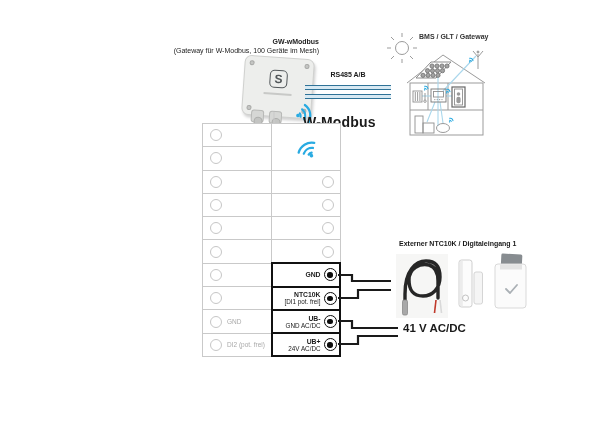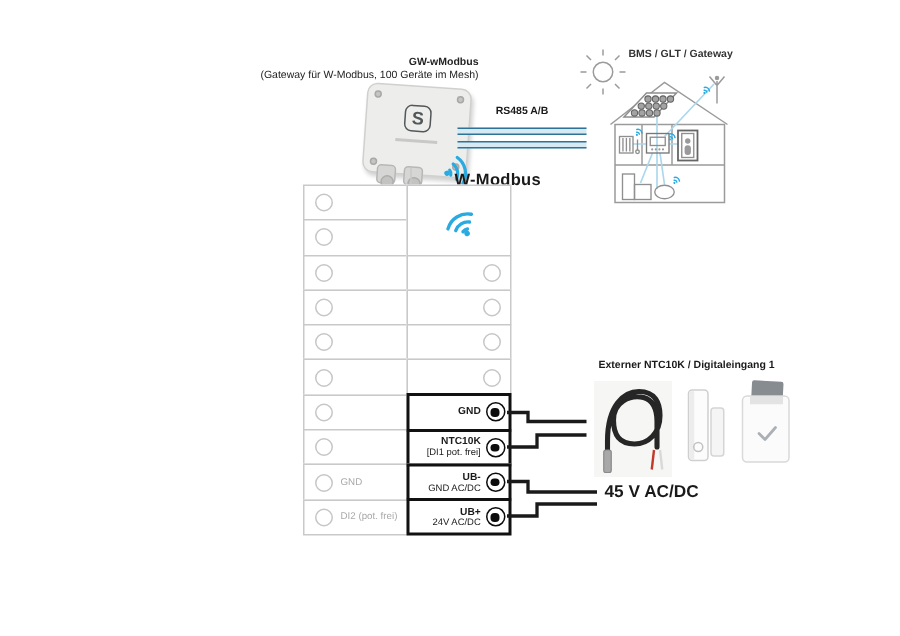--- a/index.html
+++ b/index.html
@@ -23,21 +23,21 @@
   .gland::after{content:"";position:absolute;left:2px;top:6px;width:7px;height:7px;border-radius:50%;background:#c3c4c2;border:1px solid #adaeac;}
   .gland.g1{left:9px}.gland.g2{left:27px}
   .wifi-gw{position:absolute;right:-7px;bottom:-9px;width:25px;height:25px;transform:rotate(78deg);}
 
   
   .rs-label{position:absolute;left:305px;top:71px;width:86px;text-align:center;font-size:7px;font-weight:bold;}
   .bus{position:absolute;left:305px;width:86px;height:4.5px;border-top:1.4px solid #2f7297;border-bottom:1.4px solid #2f7297;
        background:#d7e9f3;box-sizing:border-box;}
   .b1{top:85px}.b2{top:94px}
 
-  .wmodbus{position:absolute;left:303px;top:114px;font-size:11px;font-weight:800;letter-spacing:.2px;}
+  .wmodbus{position:absolute;left:303px;top:114px;font-size:14px;font-weight:800;letter-spacing:.2px;}
   .bms-label{position:absolute;left:419px;top:33px;font-size:7px;font-weight:bold;color:#333;}
 
   
   .tbl{position:absolute;left:202px;top:123px;width:138px;height:234px;}
   .colL{position:absolute;left:0;top:0;width:70px;}
   .colR{position:absolute;left:69px;top:0;width:70px;}
   .cell{box-sizing:border-box;height:24.3px;border:1px solid #c9c9c9;margin-top:-1px;display:flex;align-items:center;background:#fff;}
   .colL .cell:first-child,.colR .cell:first-child{margin-top:0;}
   .colL .cell{padding-left:7px;gap:5px;}
   .circ{width:12px;height:12px;border:1.4px solid #c6c6c6;border-radius:50%;box-sizing:border-box;flex:none;}
@@ -300,15 +300,15 @@
     <circle cx="12.5" cy="40" r="3" fill="none" stroke="#c2c2c2" stroke-width="1"></circle>
   </svg>
 
   <svg class="devsvg cardsw" width="38" height="60" viewBox="0 0 38 60">
     <rect x="9" y="1" width="21" height="16" rx="1.5" fill="#878c90" transform="rotate(3 19 9)"></rect>
     <rect x="3" y="11" width="31" height="44" rx="3" fill="#fbfbfb" stroke="#d9d9d9"></rect>
     <rect x="8" y="11.5" width="22" height="5" fill="#e3e3e3"></rect>
     <path d="M14,36 l4,4 7,-8" fill="none" stroke="#aab0b5" stroke-width="1.8" stroke-linecap="round" stroke-linejoin="round"></path>
   </svg>
 
-  <div class="pwr">45 V AC/DC</div>
+  <div class="pwr">41 V AC/DC</div>
 
 </div>
 
 </body></html>

